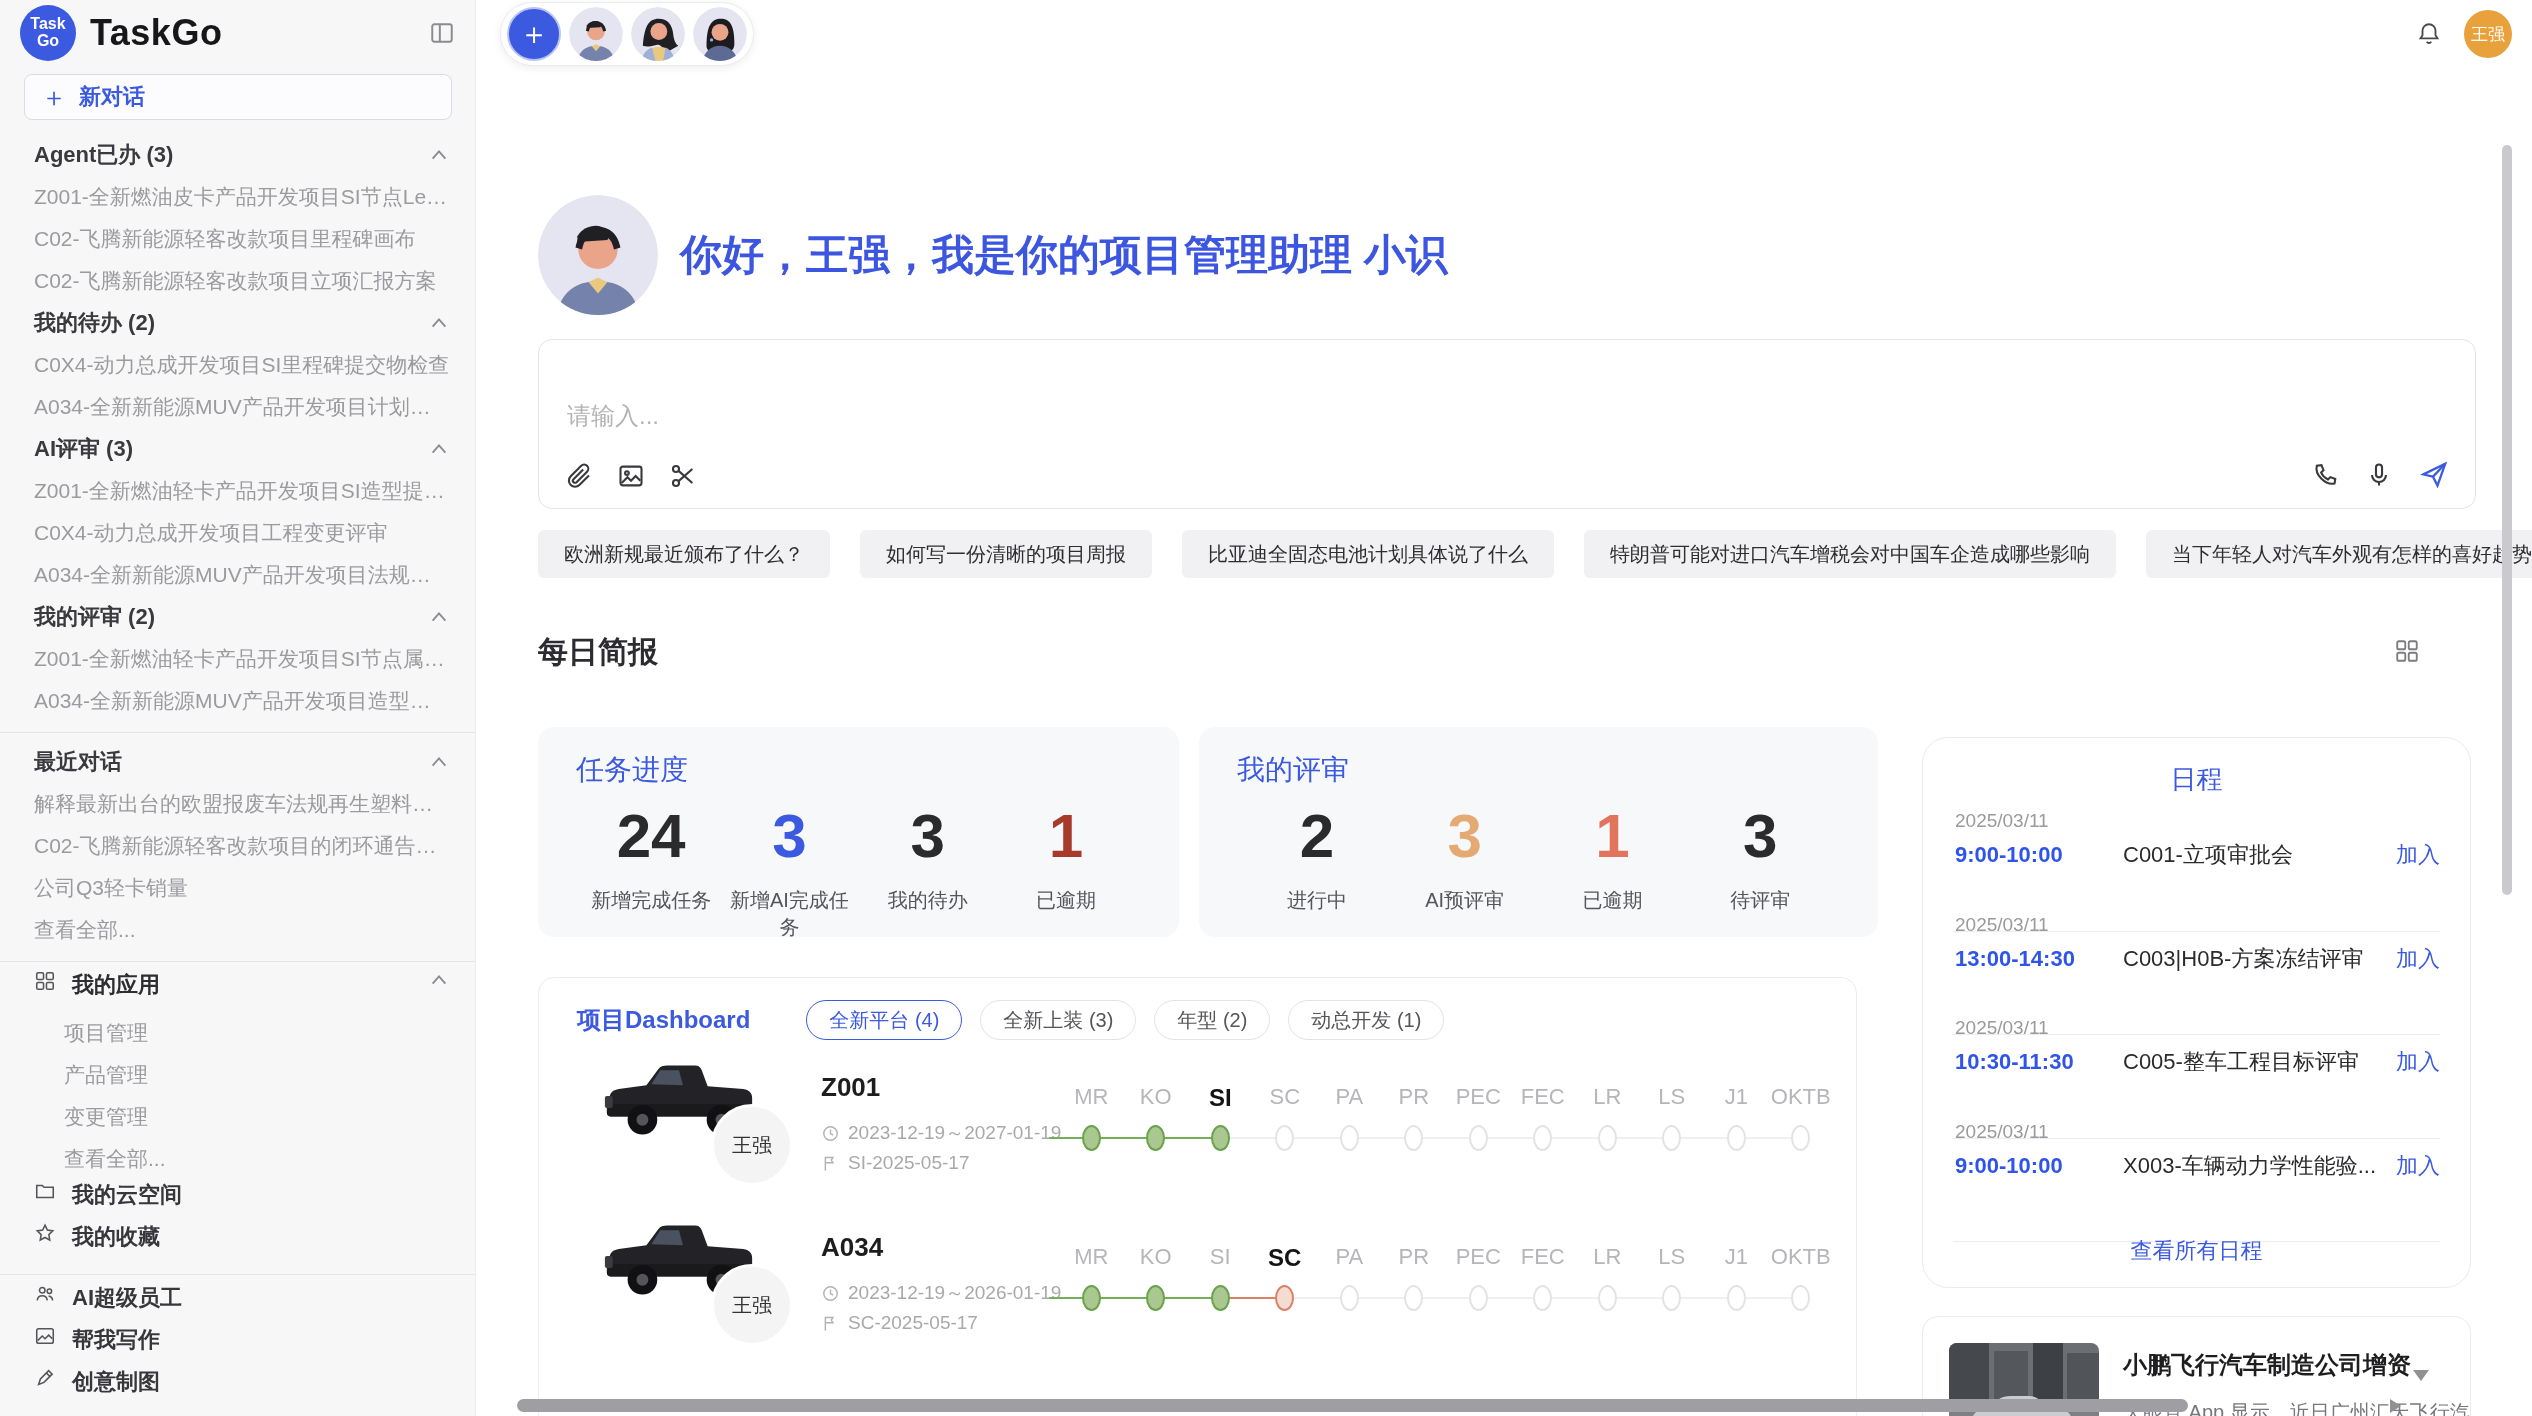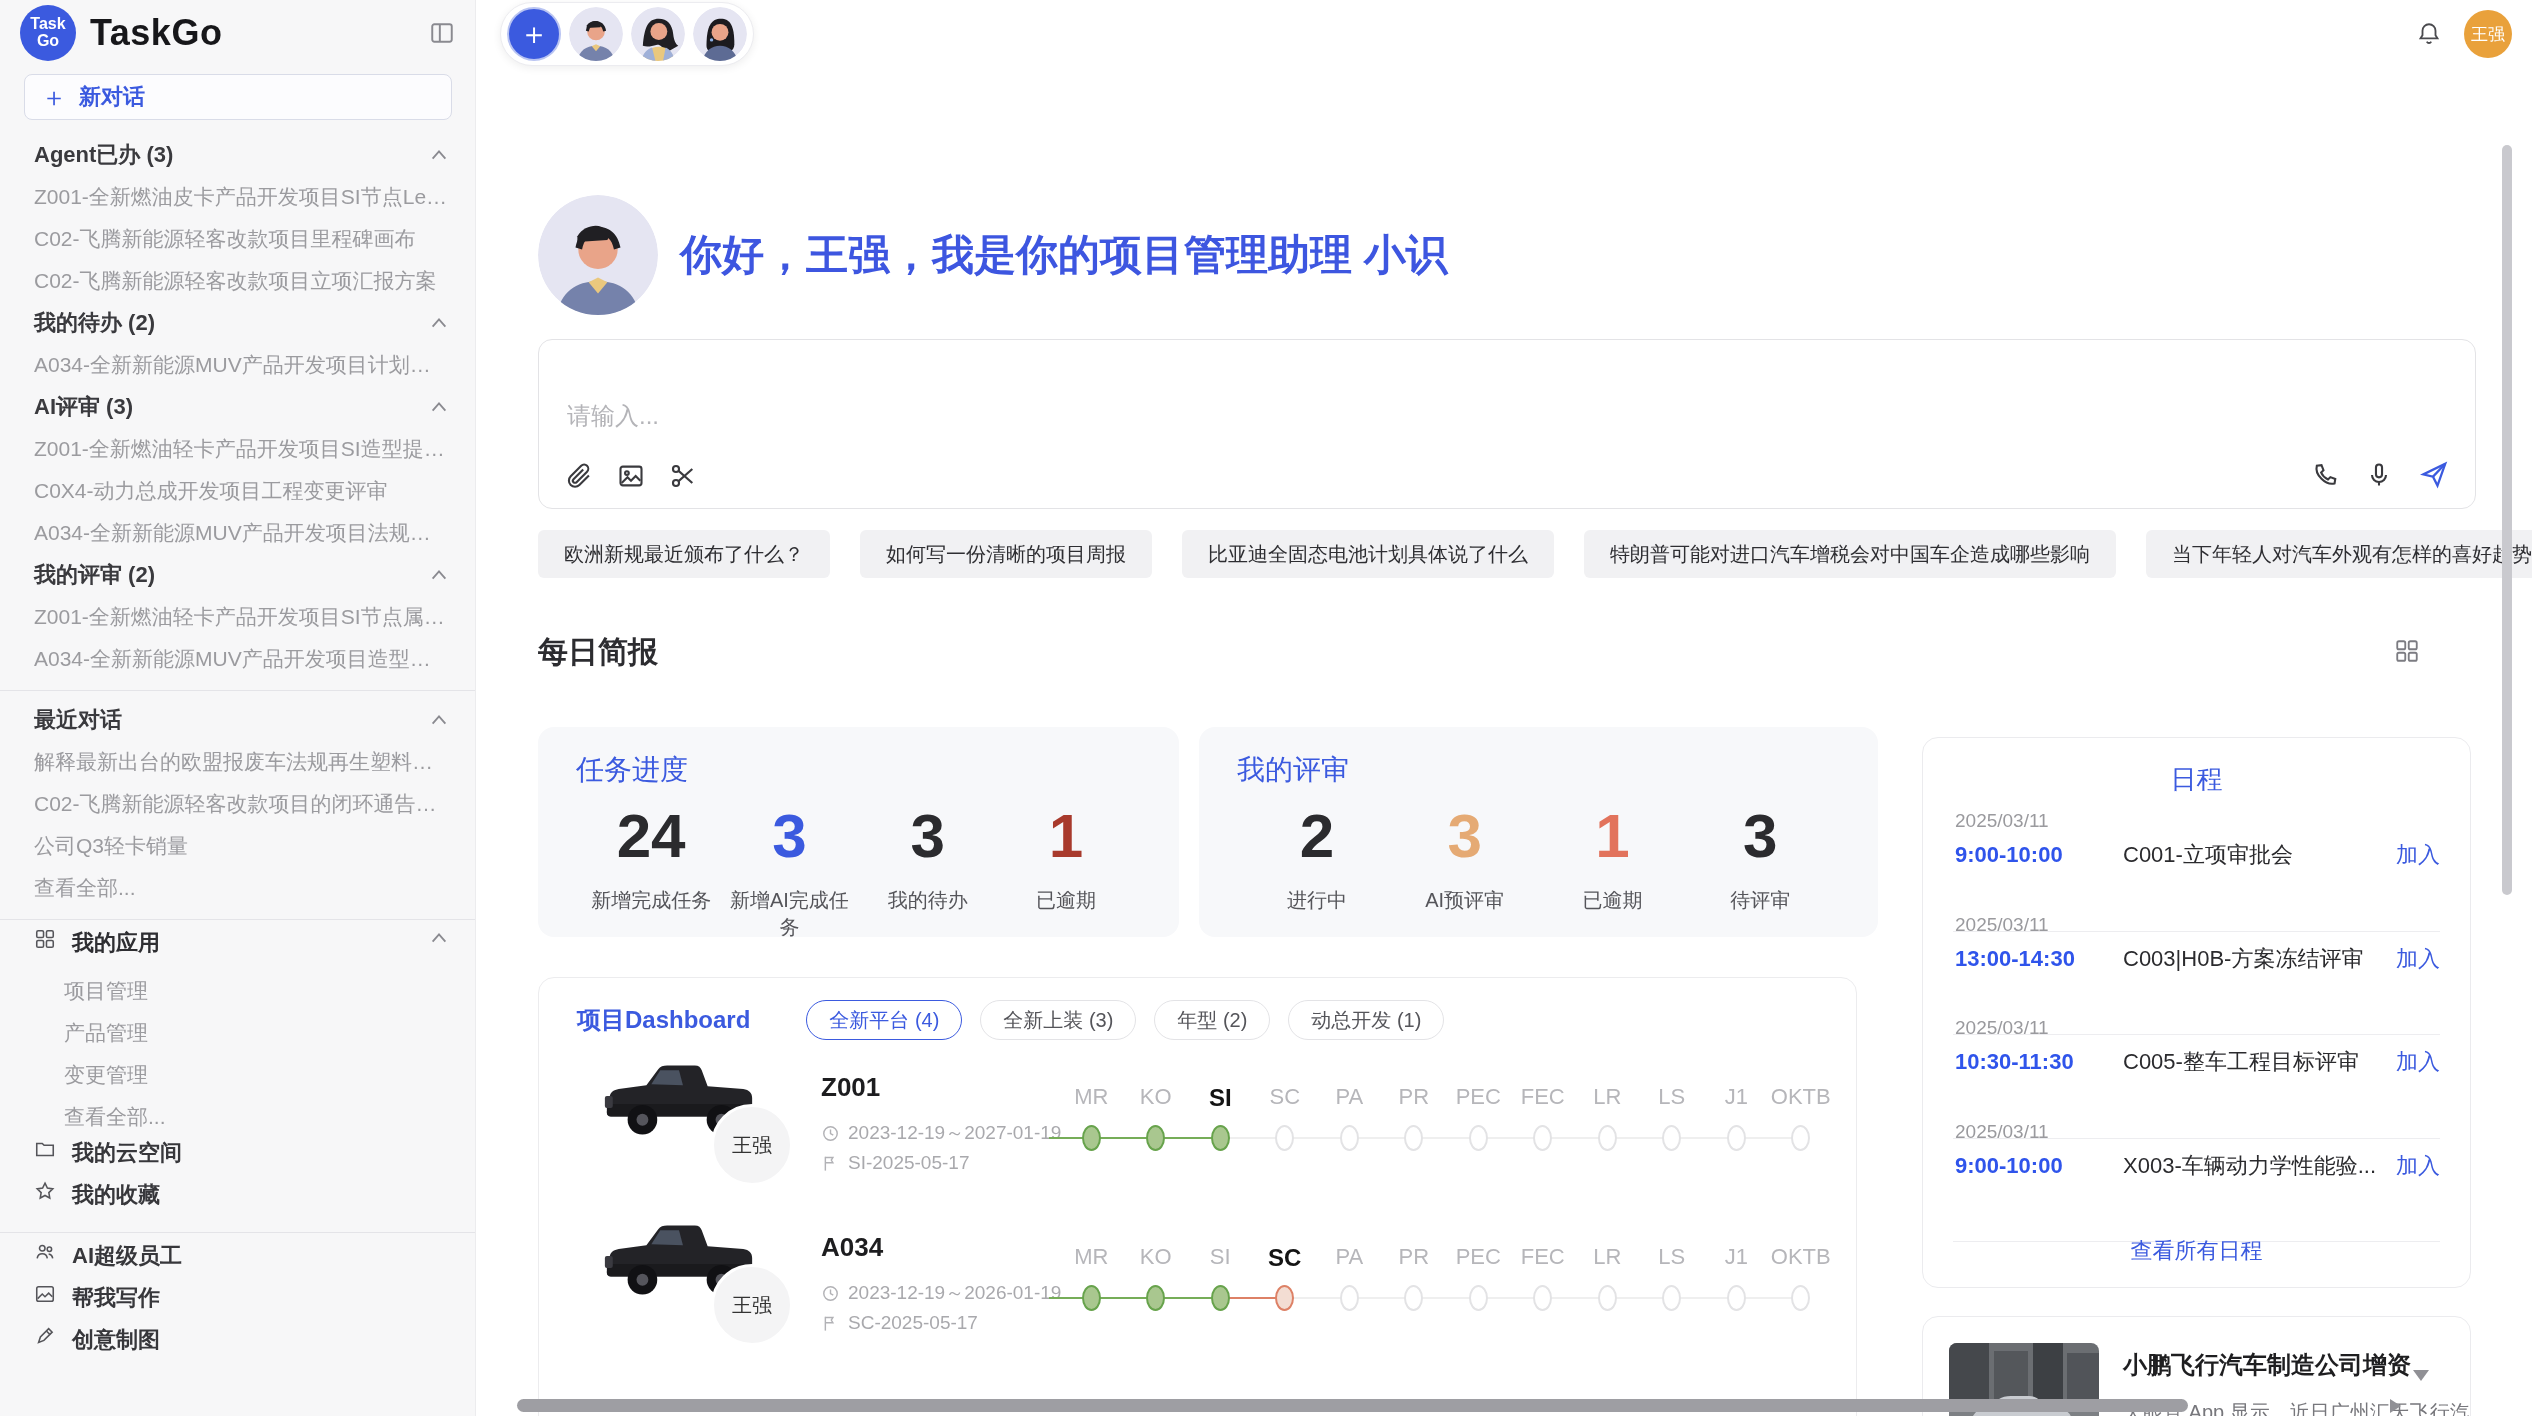--- a/index.html
+++ b/index.html
@@ -65,21 +65,21 @@
 .ms-label.bold{color:#141414;font-weight:700;font-size:24px}
 .ms-track{position:relative;height:40px;width:100%;display:flex;align-items:center;justify-content:center}
 .ms-node{width:19px;height:26px;border-radius:50%;background:#fff;border:2px solid #e3e3e5;position:relative;z-index:2}
 .ms-node.done{background:#a9c78f;border-color:#67a34c}
 .ms-node.alert{background:#f3ddd3;border-color:#dd8166}
 .ms-line{position:absolute;right:50%;width:64.5px;height:2px;background:#efefef;z-index:1}
 .ms-line.first{width:42px}
 .ms-line.done{background:#76ad58}
 .ms-line.alert{background:#dd8166}
 
-.sched-card{position:absolute;left:1446px;top:737px;width:549px;height:551px;background:#fff;border:1px solid #ebebee;border-radius:16px}
+.sched-card{position:absolute;left:1446px;top:737px;width:549px;height:551px;background:#fff;border:1px solid #ebebee;border-radius:26px}
 .sched-title{position:absolute;top:24px;width:100%;text-align:center;font-size:26px;color:#3b5adf}
 .sch-date{position:absolute;left:32px;font-size:19px;color:#9a9a9e}
 .sch-row{position:absolute;left:32px;right:30px;display:flex;align-items:center}
 .sch-time{width:160px;font-size:22px;font-weight:700;color:#2f54eb}
 .sch-name{flex:1;font-size:22px;color:#2b2b2e;padding-left:8px}
 .sch-join{font-size:22px;color:#3b5adf;cursor:pointer}
 .sch-div{position:absolute;left:30px;right:30px;border-top:1px solid #ededf0}
 .sched-viewall{position:absolute;top:498px;width:100%;text-align:center;font-size:22px;color:#3b5adf;cursor:pointer}
 .news-card{position:absolute;left:1446px;top:1316px;width:549px;height:170px;background:#fff;border:1px solid #ebebee;border-radius:16px;padding:26px;display:flex;gap:24px}
 .news-thumb{width:150px;height:95px;border-radius:8px;overflow:hidden;flex:none}
@@ -125,20 +125,21 @@
       <div class="side-item">C02-飞腾新能源轻客改款项目里程碑画布</div>
       <div class="side-item">C02-飞腾新能源轻客改款项目立项汇报方案</div>
       <div class="sec-header">
         <span>我的待办 (2)</span>
         <span class="chev">
           <svg width="20" height="20" viewBox="0 0 22 18" fill="none" stroke="#8a8a90" stroke-width="2">
             <polyline points="4,13 11,5 18,13"></polyline>
           </svg>
         </span>
       </div>
+      <div class="side-item">C0X4-动力总成开发项目SI里程碑提交物检查</div>
       <div class="side-item">A034-全新新能源MUV产品开发项目计划变更表编写</div>
       <div class="sec-header">
         <span>AI评审 (3)</span>
         <span class="chev">
           <svg width="20" height="20" viewBox="0 0 22 18" fill="none" stroke="#8a8a90" stroke-width="2">
             <polyline points="4,13 11,5 18,13"></polyline>
           </svg>
         </span>
       </div>
       <div class="side-item">Z001-全新燃油轻卡产品开发项目SI造型提交物评审</div>

